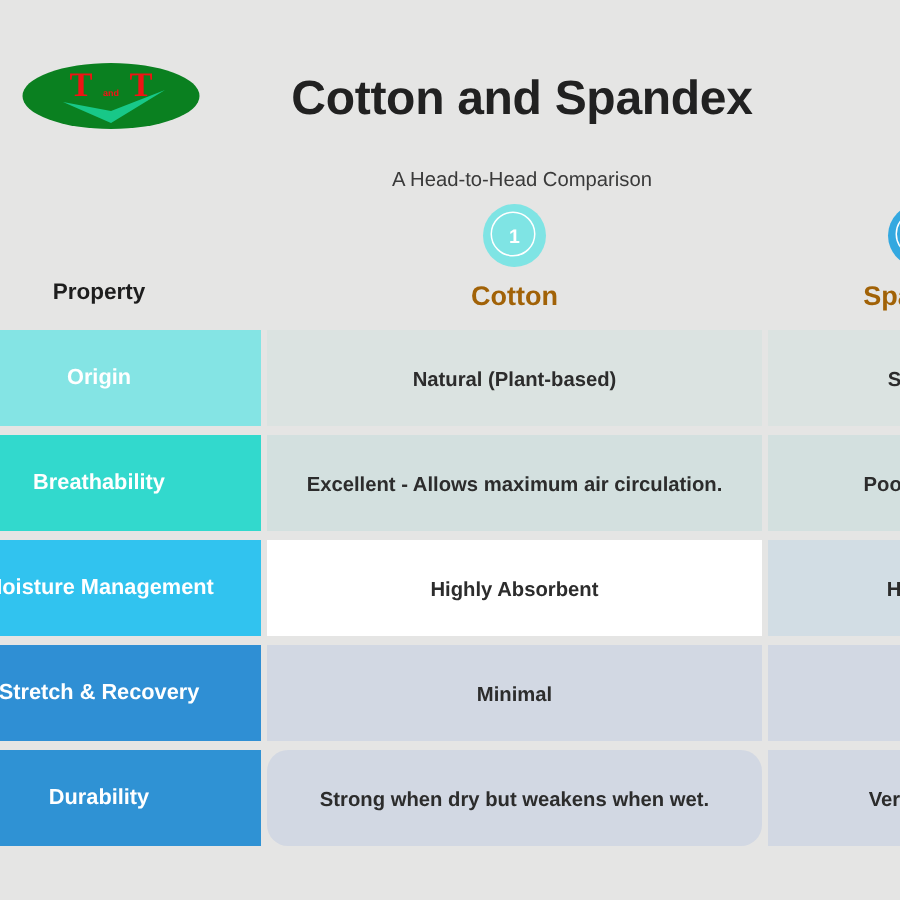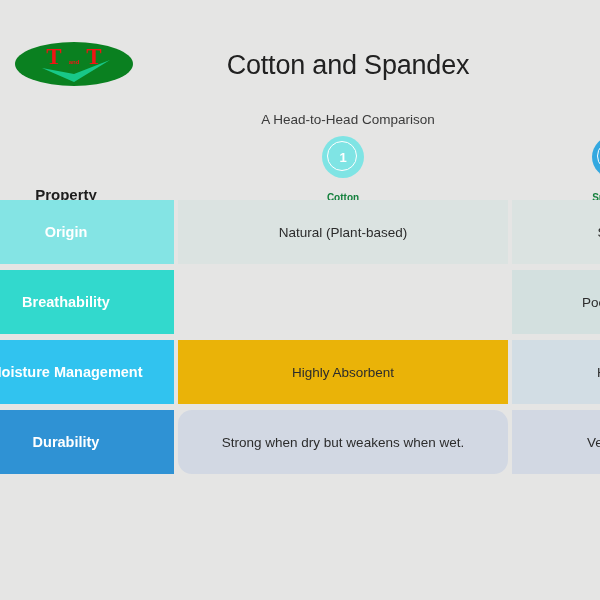--- a/index.html
+++ b/index.html
@@ -42,22 +42,22 @@
   #logo svg { display: block; }
 
   #title-block {
     position: absolute;
     left: 148px;
     top: 48px;
     width: 400px;
     text-align: center;
   }
   #main-title {
-    font-size: 27px;
-    font-weight: normal;
+    font-size: 32px;
+    font-weight: bold;
     color: #212121;
     letter-spacing: -0.2px;
     line-height: 34px;
     white-space: nowrap;
   }
   #subtitle {
     margin-top: 29px;
     font-size: 13.5px;
     font-weight: normal;
     color: #3a3a3a;
@@ -117,49 +117,50 @@
   }
   .badge .num {
     position: relative;
     font-size: 13px;
     font-weight: bold;
     color: #ffffff;
     line-height: 13px;
   }
   .col-label {
     margin-top: 11px;
-    font-size: 10px;
-    font-weight: bold;
-    color: #15803d;
+    font-size: 18px;
+    font-weight: bold;
+    color: #a16207;
     line-height: 17px;
     white-space: nowrap;
   }
 
   
   #table {
     position: absolute;
     left: 0;
-    top: 200px;
+    top: 220px;
     width: 496px;
   }
 
   .trow {
     position: relative;
     height: 64px;
     margin-bottom: 6px;
   }
 
   .cell {
     position: absolute;
     top: 0;
     height: 64px;
     display: flex;
     align-items: center;
     justify-content: center;
     box-sizing: border-box;
+    font-weight: bold;
   }
 
   .cell-label {
     left: -42px;
     width: 216px;
     padding: 0 14px;
     font-size: 14.5px;
     font-weight: bold;
     color: #ffffff;
     text-align: center;
@@ -235,29 +236,35 @@
   <div id="table">
 
     <div class="trow">
       <div class="cell cell-label" style="background: rgb(132, 228, 228);">Origin</div>
       <div class="cell cell-v1" style="background: rgb(219, 227, 225);">Natural (Plant-based)</div>
       <div class="cell cell-v2" style="background: rgb(219, 227, 225);">Synthetic (Polymer-based)</div>
     </div>
 
     <div class="trow">
       <div class="cell cell-label" style="background: rgb(50, 217, 205);">Breathability</div>
+      <div class="cell cell-v1" style="background: rgb(211, 224, 223);">Excellent - Allows maximum air circulation.</div>
       <div class="cell cell-v2" style="background: rgb(211, 224, 223);">Poor - Traps heat and moisture.</div>
     </div>
 
     <div class="trow">
       <div class="cell cell-label" style="background: rgb(49, 195, 239);">Moisture Management</div>
-      <div class="cell cell-v1" style="background: #eab308;">Highly Absorbent</div>
+      <div class="cell cell-v1" style="background: #ffffff;">Highly Absorbent</div>
       <div class="cell cell-v2" style="background: rgb(210, 221, 228);">Hydrophobic (Wicks away)</div>
     </div>
 
+    <div class="trow">
+      <div class="cell cell-label" style="background: rgb(47, 143, 212);">Stretch &amp; Recovery</div>
+      <div class="cell cell-v1" style="background: rgb(210, 216, 227);">Minimal</div>
+      <div class="cell cell-v2" style="background: rgb(210, 216, 227);">Exceptional</div>
+    </div>
 
     <div class="trow">
       <div class="cell cell-label" style="background: rgb(47, 146, 212);">Durability</div>
       <div class="cell cell-v1" style="background: rgb(210, 216, 227); border-radius: 14px;">Strong when dry but weakens when wet.</div>
       <div class="cell cell-v2" style="background: rgb(210, 216, 227);">Very resilient and long-lasting.</div>
     </div>
 
   </div>
 
 </div>

